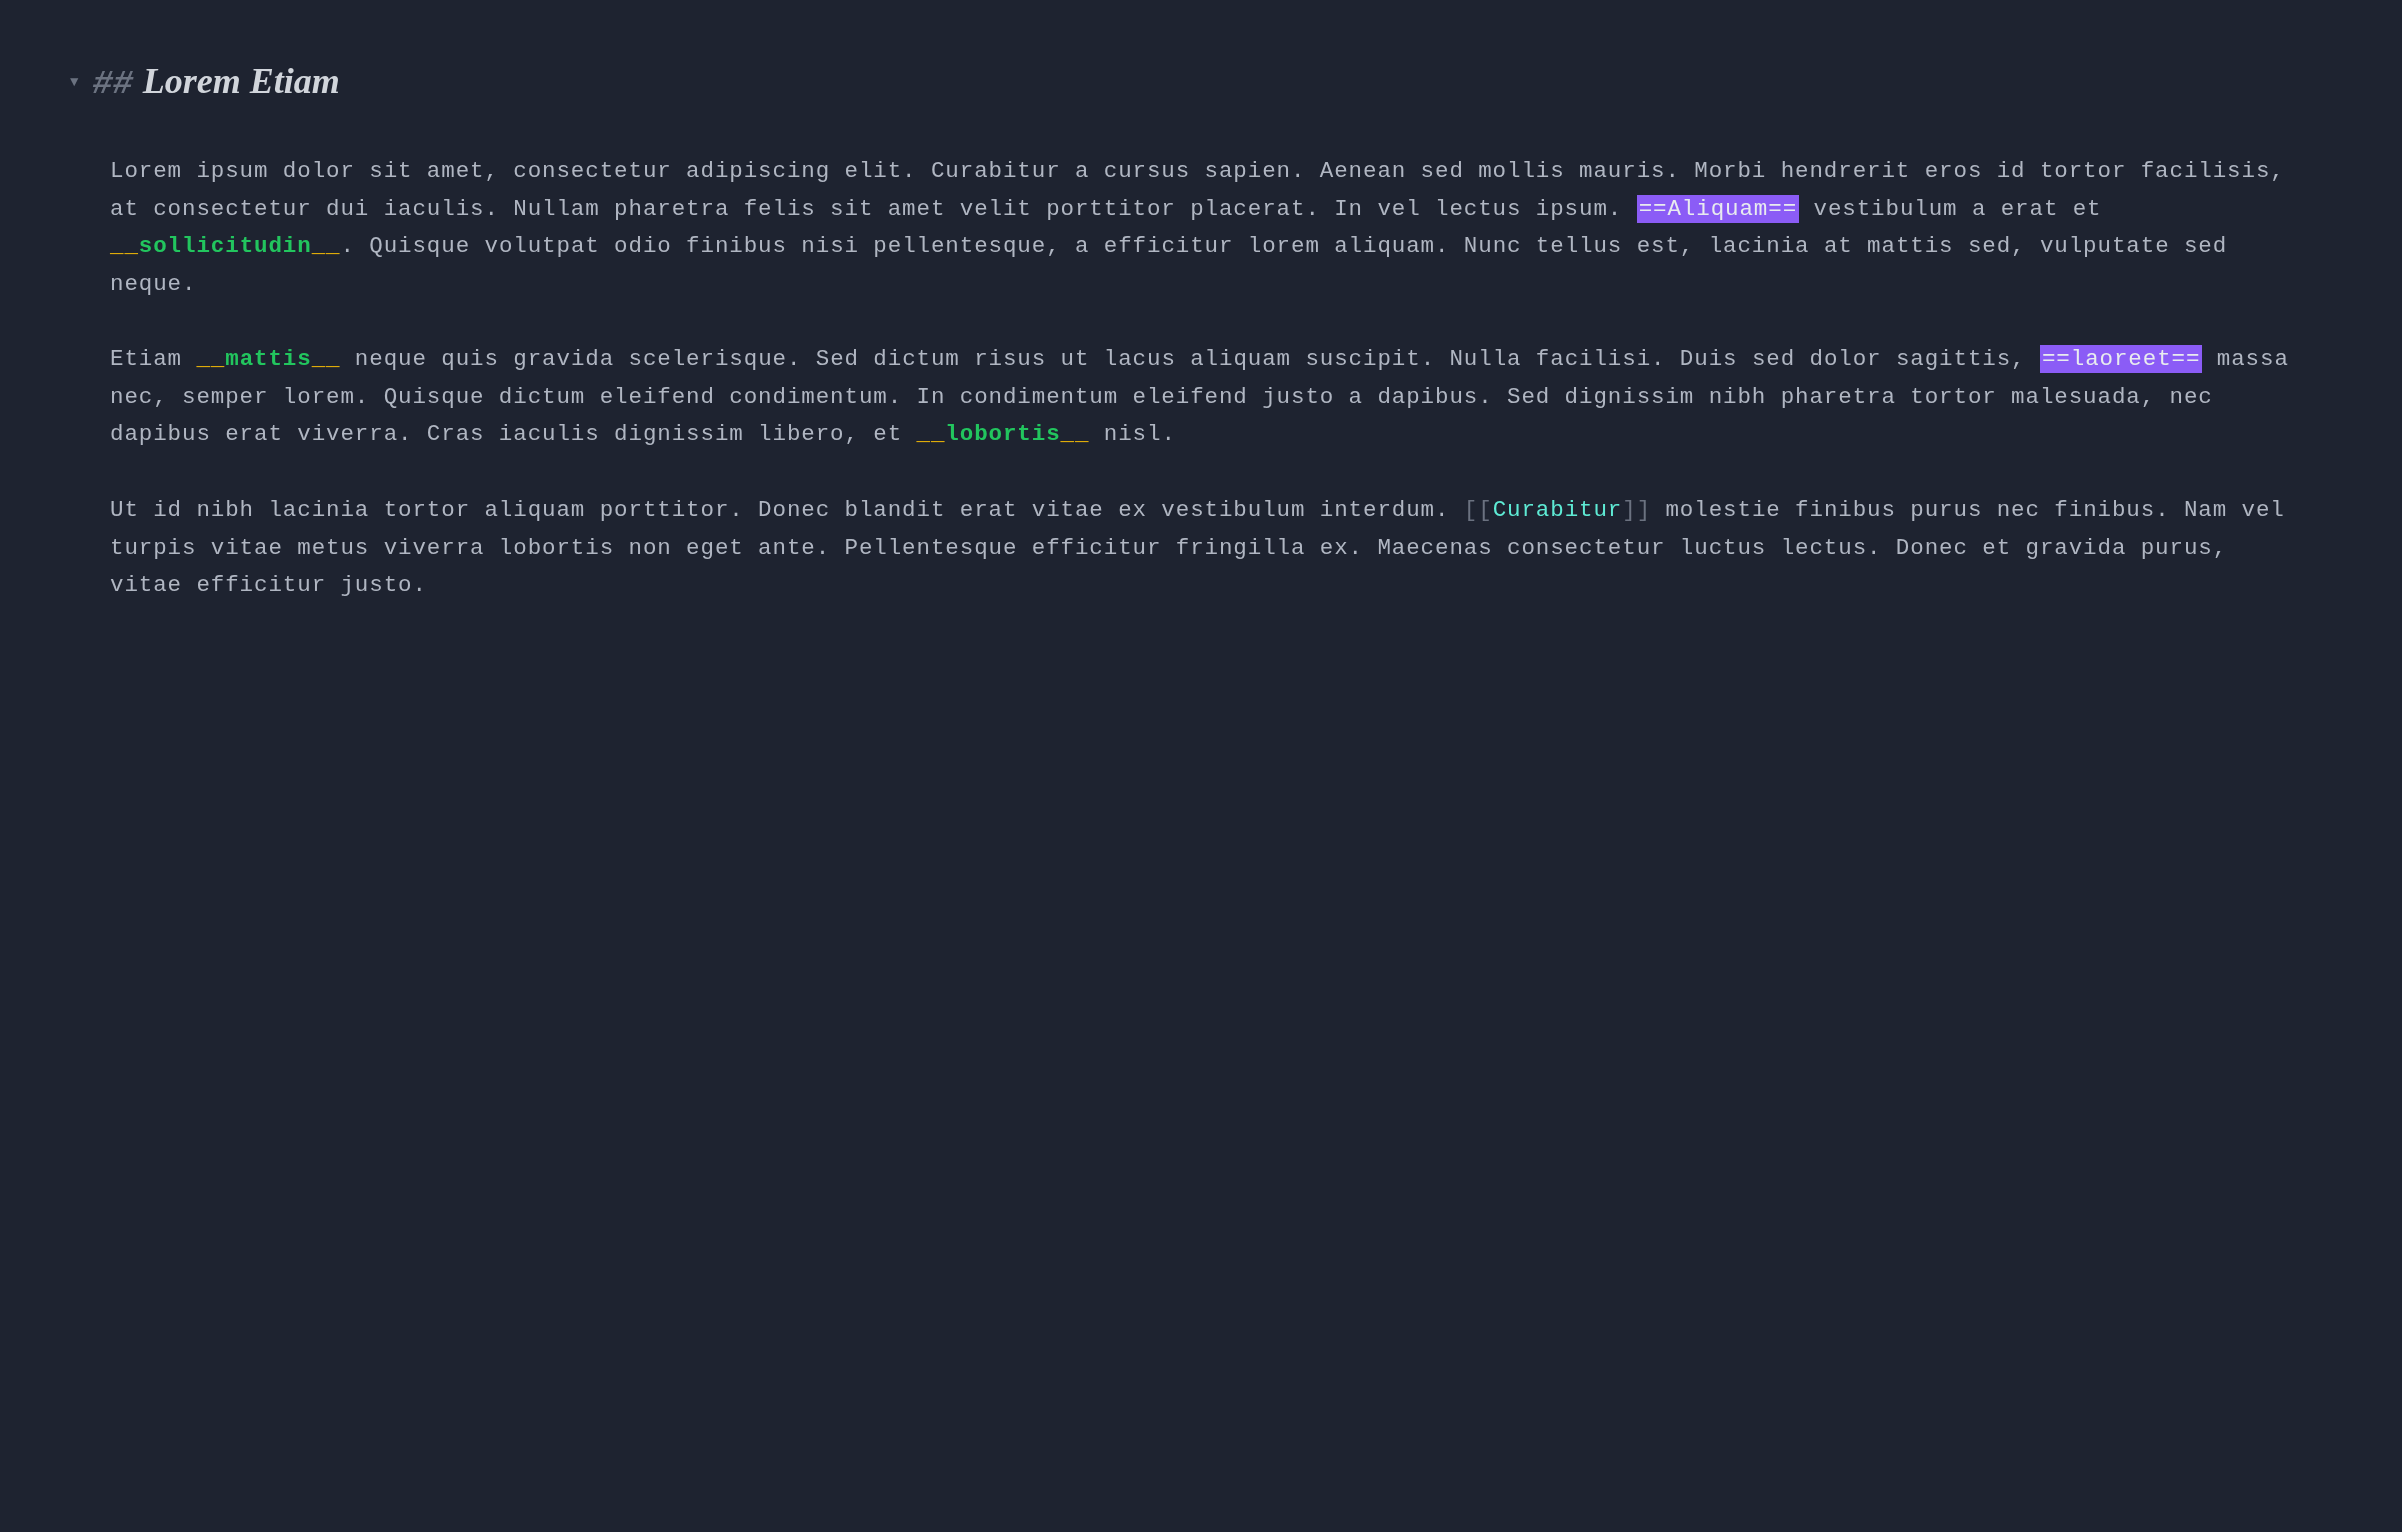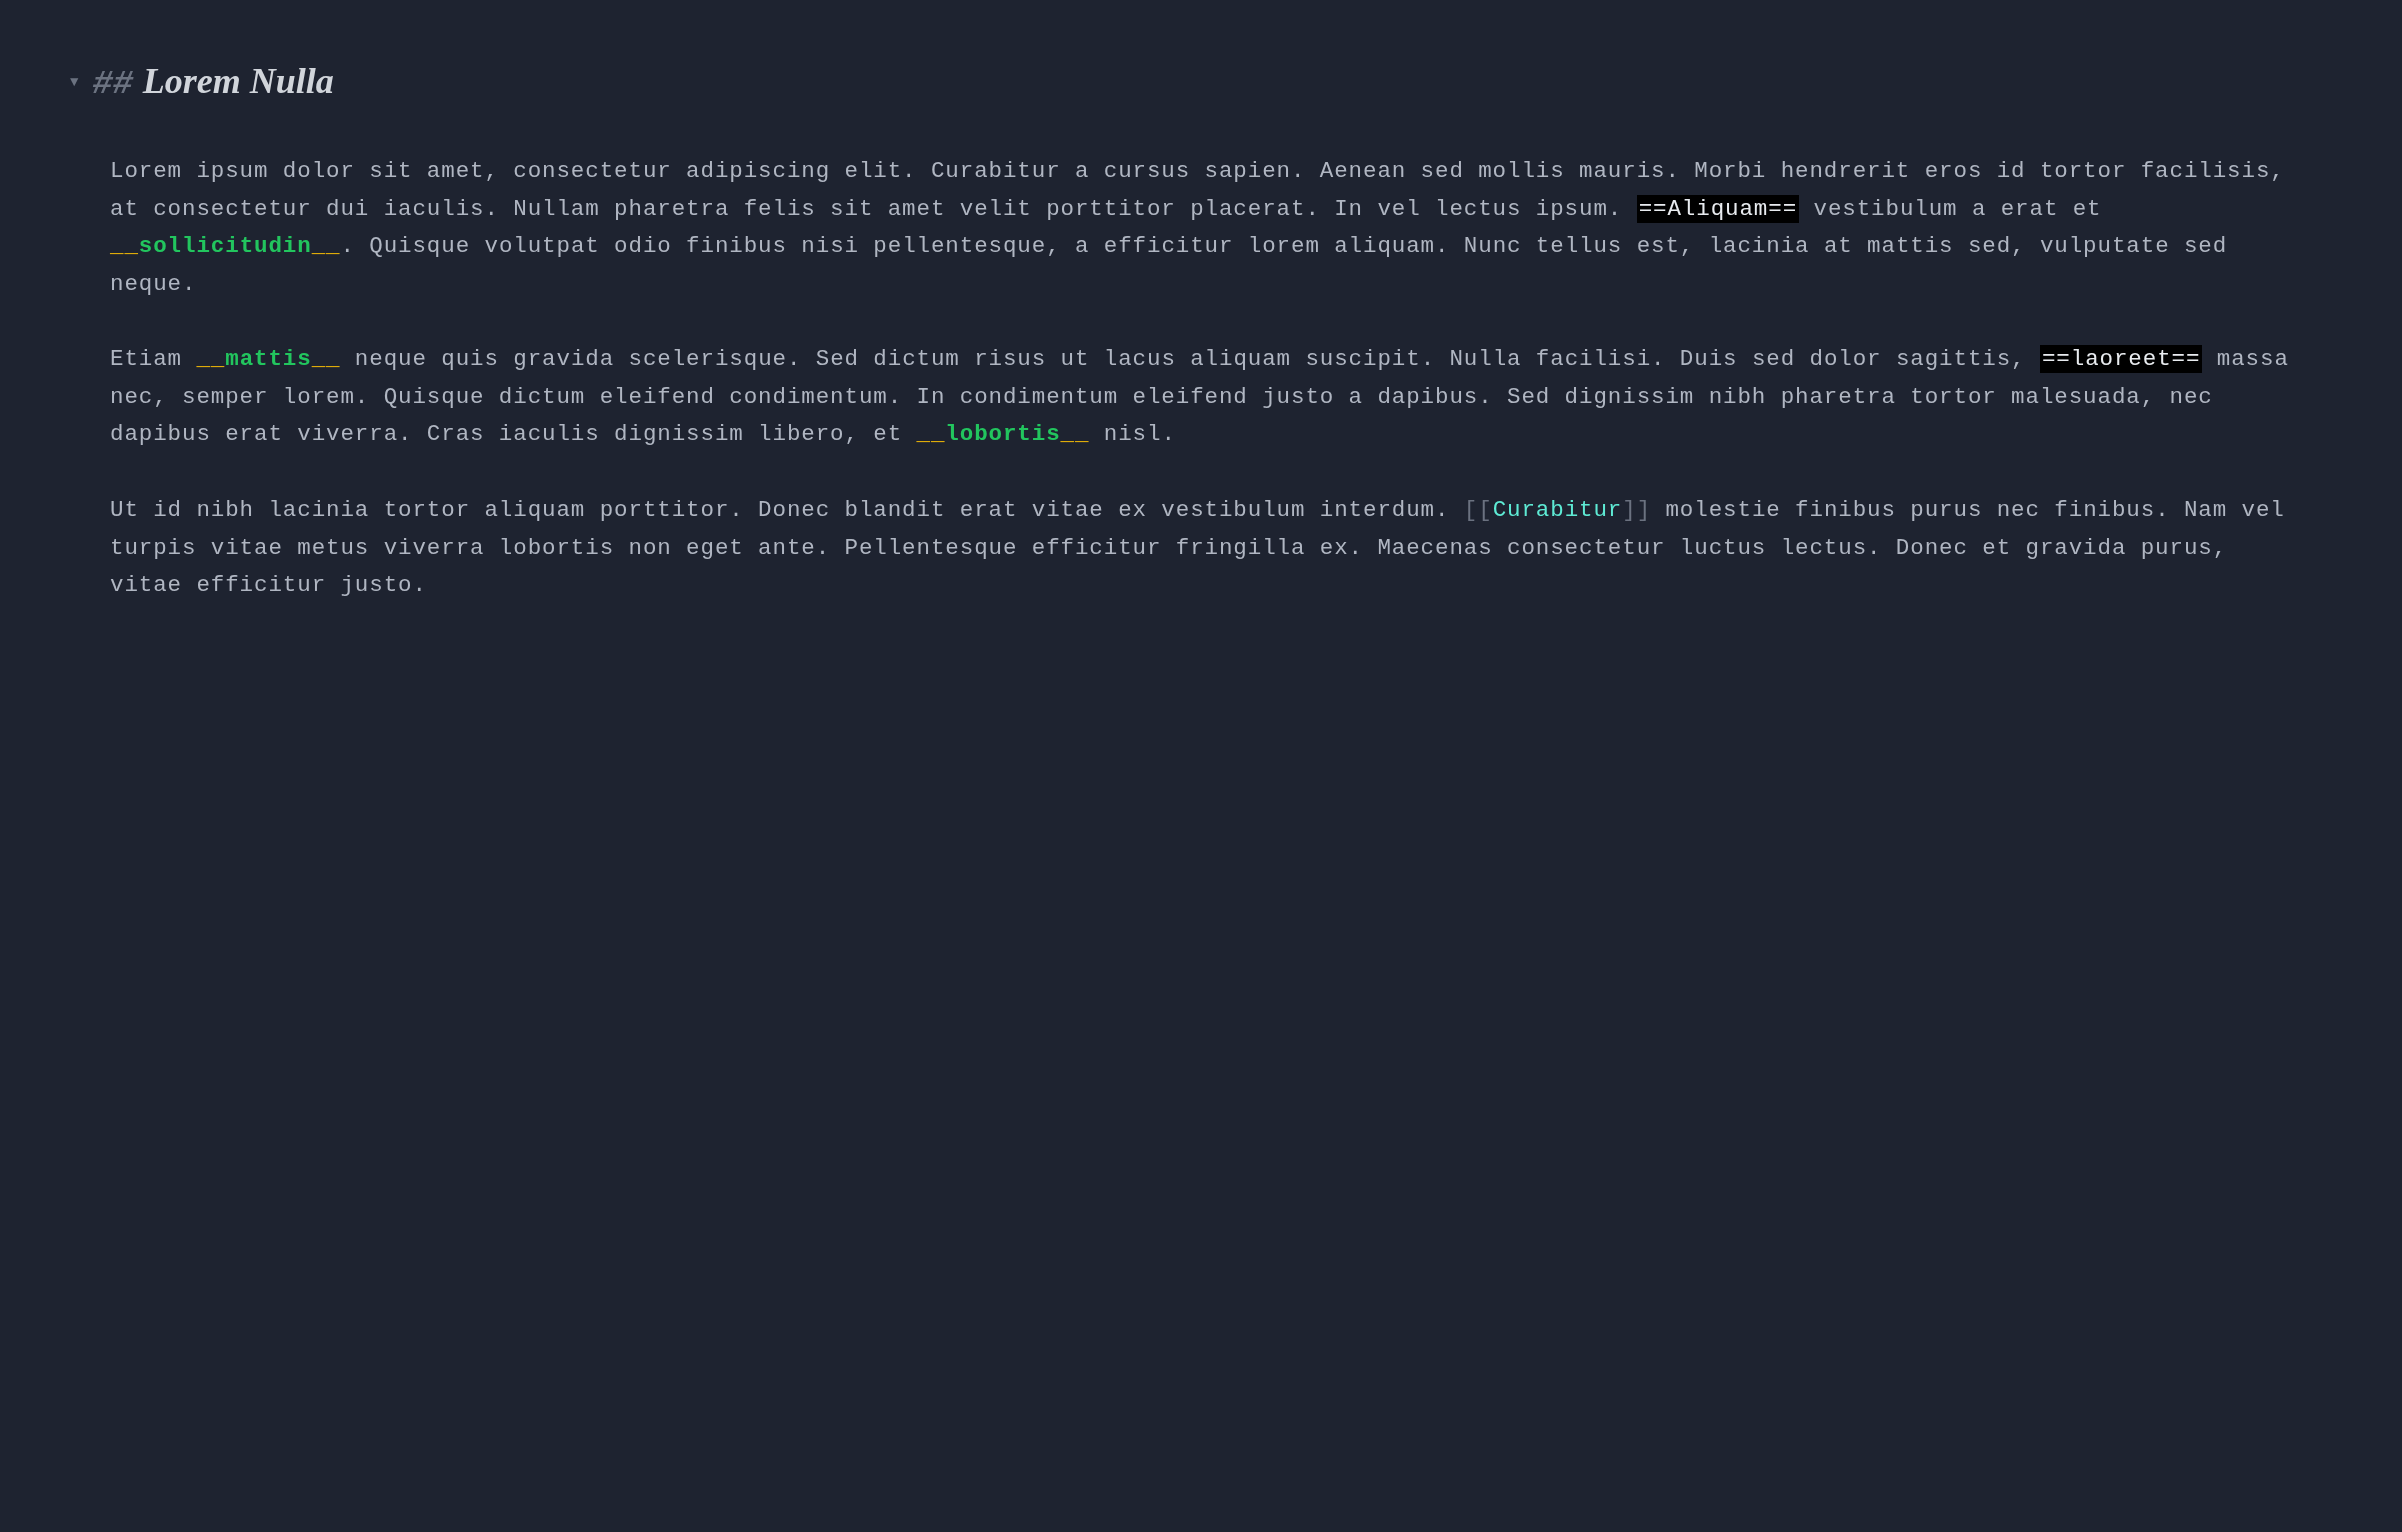--- a/index.html
+++ b/index.html
@@ -44,21 +44,21 @@
       padding-left: 40px;
       font-size: 22.5px;
       line-height: 1.67;
       letter-spacing: 0.9px;
     }
     .paragraph {
       margin-bottom: 38px;
       color: #b0b6c2;
     }
     .highlight {
-      background-color: #000000;
+      background-color: #8b5cf6;
       color: #e8ebef;
       padding: 1px 2px;
     }
     .bold-marker {
       color: #eab308;
       font-weight: bold;
     }
     .bold-text {
       color: #22c55e;
       font-weight: bold;
@@ -70,21 +70,21 @@
       color: #5eead4;
     }
   </style>
 </head>
 <body>
 
 <div class="heading-container">
   <span class="fold-arrow">▼</span>
   <span>
     <span class="heading-markers">##</span>
-    <span class="heading-title">Lorem Nulla</span>
+    <span class="heading-title">Lorem Etiam</span>
   </span>
 </div>
 
 <div class="content">
 
   <div class="paragraph">
     <span>Lorem ipsum dolor sit amet, consectetur adipiscing elit. Curabitur a cursus sapien. Aenean sed mollis mauris. Morbi hendrerit eros id tortor facilisis, at consectetur dui iaculis. Nullam pharetra felis sit amet velit porttitor placerat. In vel lectus ipsum. </span><span class="highlight">==Aliquam==</span><span> vestibulum a erat et </span><span class="bold-marker">__</span><span class="bold-text">sollicitudin</span><span class="bold-marker">__</span><span>. Quisque volutpat odio finibus nisi pellentesque, a efficitur lorem aliquam. Nunc tellus est, lacinia at mattis sed, vulputate sed neque.</span>
   </div>
 
   <div class="paragraph">

